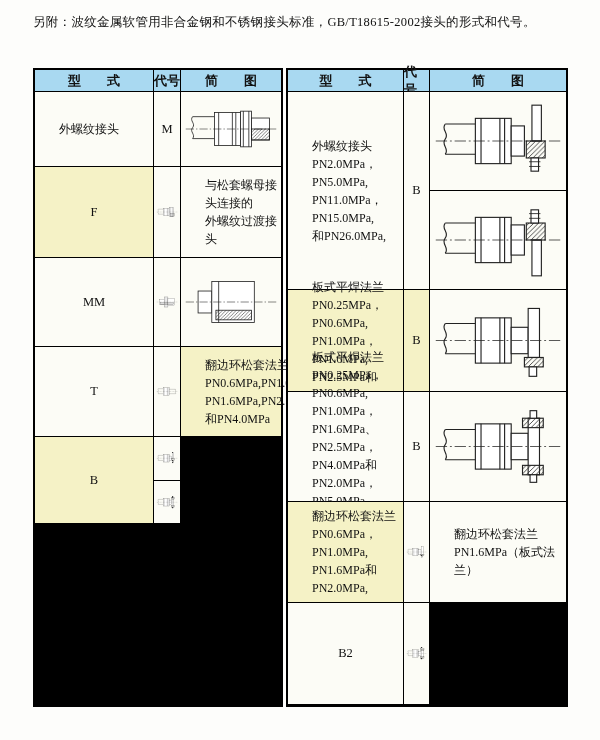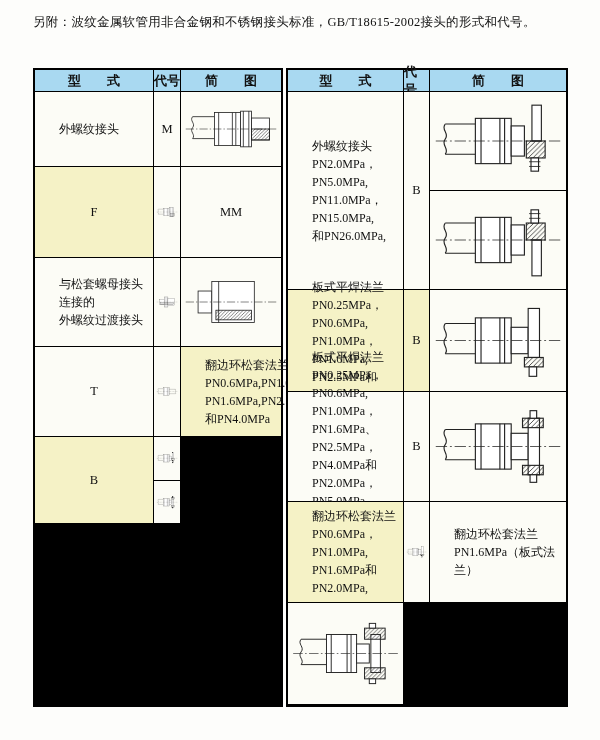--- a/index.html
+++ b/index.html
@@ -81,23 +81,23 @@
         <g stroke="#222" stroke-width="1.2" fill="#fff">
           <use href="#g-hose" xlink:href="#g-hose"></use>
           <rect x="84" y="10" width="28" height="60"></rect>
           <path d="M91,10 V70 M104,10 V70" fill="none"></path>
           <rect x="94" y="48" width="22" height="22" fill="url(#hatch)"></rect>
         </g>
         <line x1="4" y1="40" x2="136" y2="40" stroke="#222" stroke-width="0.8" stroke-dasharray="12 3 2 3"></line>
       </svg>
     </div>
 
-    <div class="cell code">MM</div>
     <div class="cell type">与松套螺母接头连接的
 外螺纹过渡接头</div>
+    <div class="cell code">MM</div>
     <div class="cell diag">
       <svg viewBox="0 0 140 80">
         <g stroke="#222" stroke-width="1.2" fill="#fff">
           <rect x="22" y="22" width="30" height="36"></rect>
           <rect x="52" y="8" width="24" height="64"></rect>
           <path d="M58,8 V72 M70,8 V72" fill="none"></path>
           <rect x="76" y="16" width="40" height="48"></rect>
           <rect x="28" y="44" width="84" height="13" fill="url(#hatch)"></rect>
         </g>
         <line x1="4" y1="40" x2="136" y2="40" stroke="#222" stroke-width="0.8" stroke-dasharray="12 3 2 3"></line>
@@ -255,20 +255,21 @@
           <rect x="96" y="54" width="24" height="12" fill="url(#hatch)"></rect>
           <rect x="104" y="66" width="8" height="12"></rect>
           <path d="M102,70 h12 M102,74 h12" fill="none" stroke-width="0.9"></path>
         </g>
         <line x1="4" y1="40" x2="136" y2="40" stroke="#222" stroke-width="0.8" stroke-dasharray="12 3 2 3"></line>
       </svg>
     </div>
 
     <div class="cell type">翻边环松套法兰
 PN1.6MPa（板式法兰）</div>
+    <div class="cell code">B2</div>
     <div class="cell diag">
       <svg viewBox="0 0 140 80">
         <g stroke="#222" stroke-width="1.2" fill="#fff">
           <use href="#g-hose" xlink:href="#g-hose"></use>
           <rect x="84" y="28" width="16" height="24"></rect>
           <rect x="102" y="16" width="12" height="48"></rect>
           <rect x="94" y="8" width="26" height="14" fill="url(#hatch)"></rect>
           <rect x="94" y="58" width="26" height="14" fill="url(#hatch)"></rect>
           <rect x="100" y="2" width="8" height="6"></rect>
           <rect x="100" y="72" width="8" height="6"></rect>

